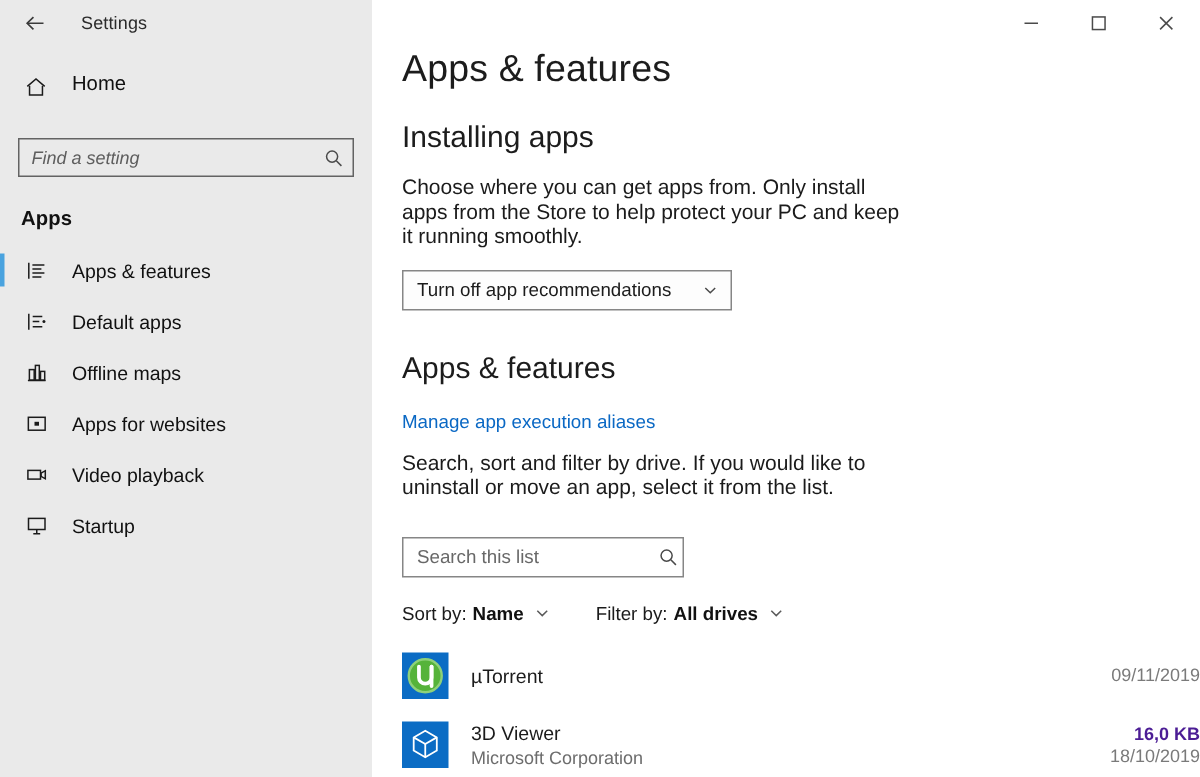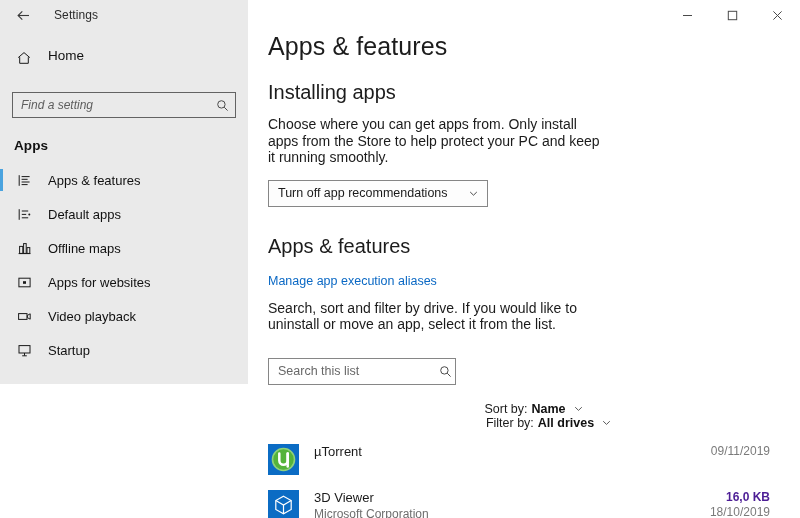--- a/index.html
+++ b/index.html
@@ -14,21 +14,21 @@
   #app {
     position: relative;
     width: 800px; height: 518px;
     display: flex;
     background: #ffffff;
   }
 
   
   .sidebar {
     width: 248px;
-    height: 384px;
+    height: 518px;
     background: #eaeaea;
     flex: 0 0 248px;
     position: relative;
   }
   .titlebar-left {
     height: 30px;
     display: flex;
     align-items: center;
     padding-left: 8px;
   }
@@ -194,34 +194,32 @@
     font-size: 12.5px; color: #1b1b1b; padding: 0;
   }
   .list-search input::placeholder { color: #686868; opacity: 1; }
 
   .filters {
     display: flex;
     align-items: center;
     margin-top: 17px;
     font-size: 12.5px;
     color: #1b1b1b;
-    flex-direction: column;
   }
   .filt { display: flex; align-items: center; }
   .filt + .filt { margin-left: 30px; }
   .filt .lbl { color:#1b1b1b; }
   .filt .val { font-weight: bold; margin-left: 4px; color:#111; }
   .filt .chev { margin-left: 7px; }
 
   .applist { margin-top: 14px; }
   .app-row {
     display: flex;
-    align-items: flex-start;
+    align-items: center;
     height: 42px;
-    padding-right: 30px;
     margin-top: 4px;
   }
   .app-icon {
     width: 31px; height: 31px;
     flex: 0 0 31px;
     background: #0b6cc4;
     display: flex; align-items: center; justify-content: center;
     position: relative;
   }
   .app-main { margin-left: 15px; flex: 1; min-width:0; }

